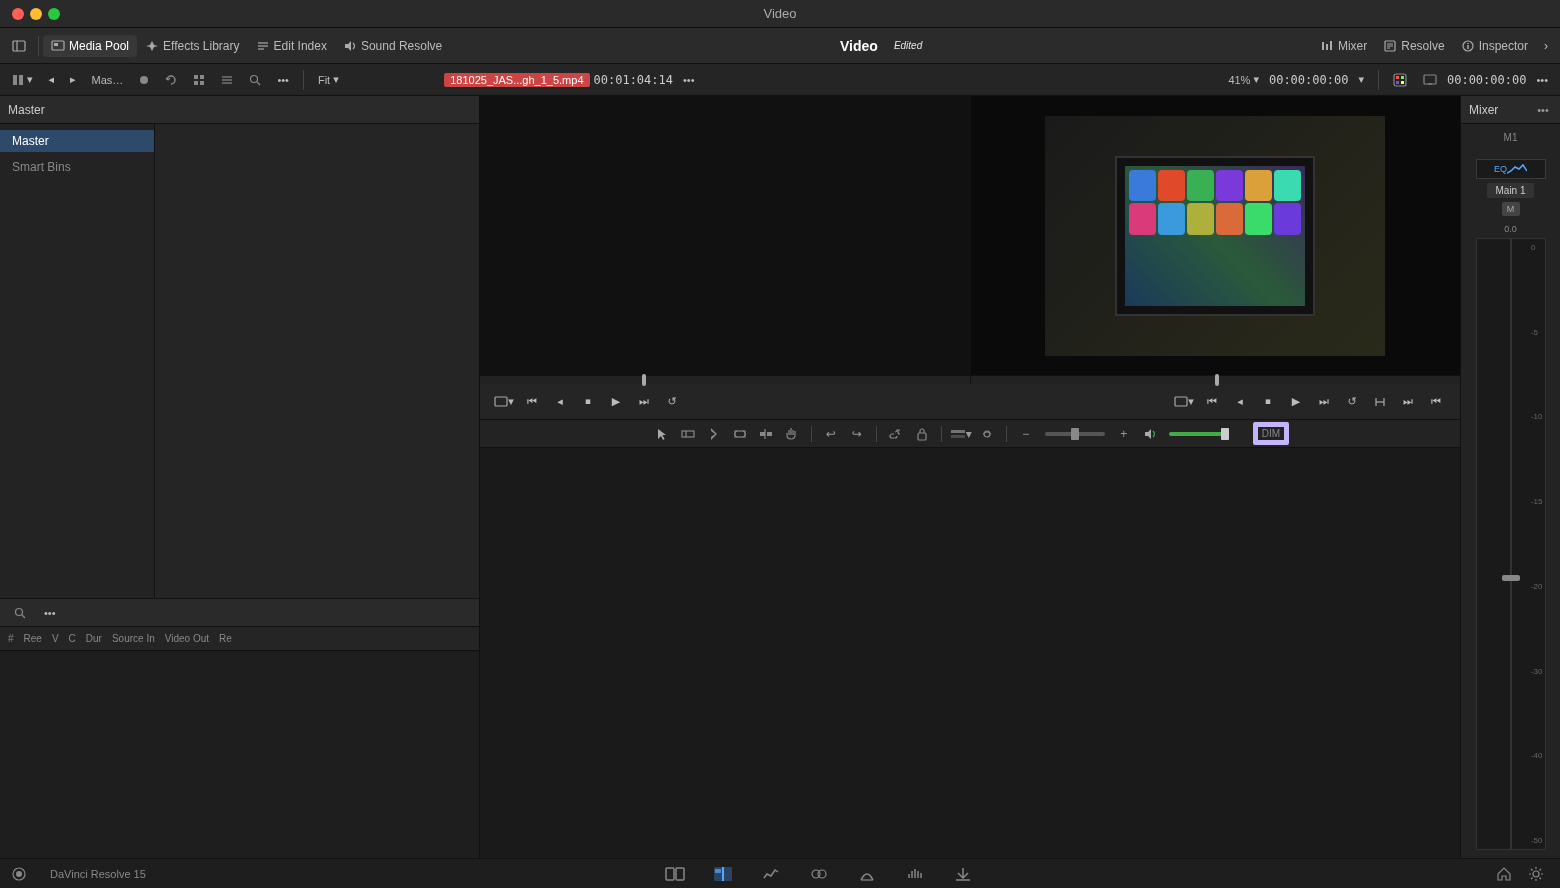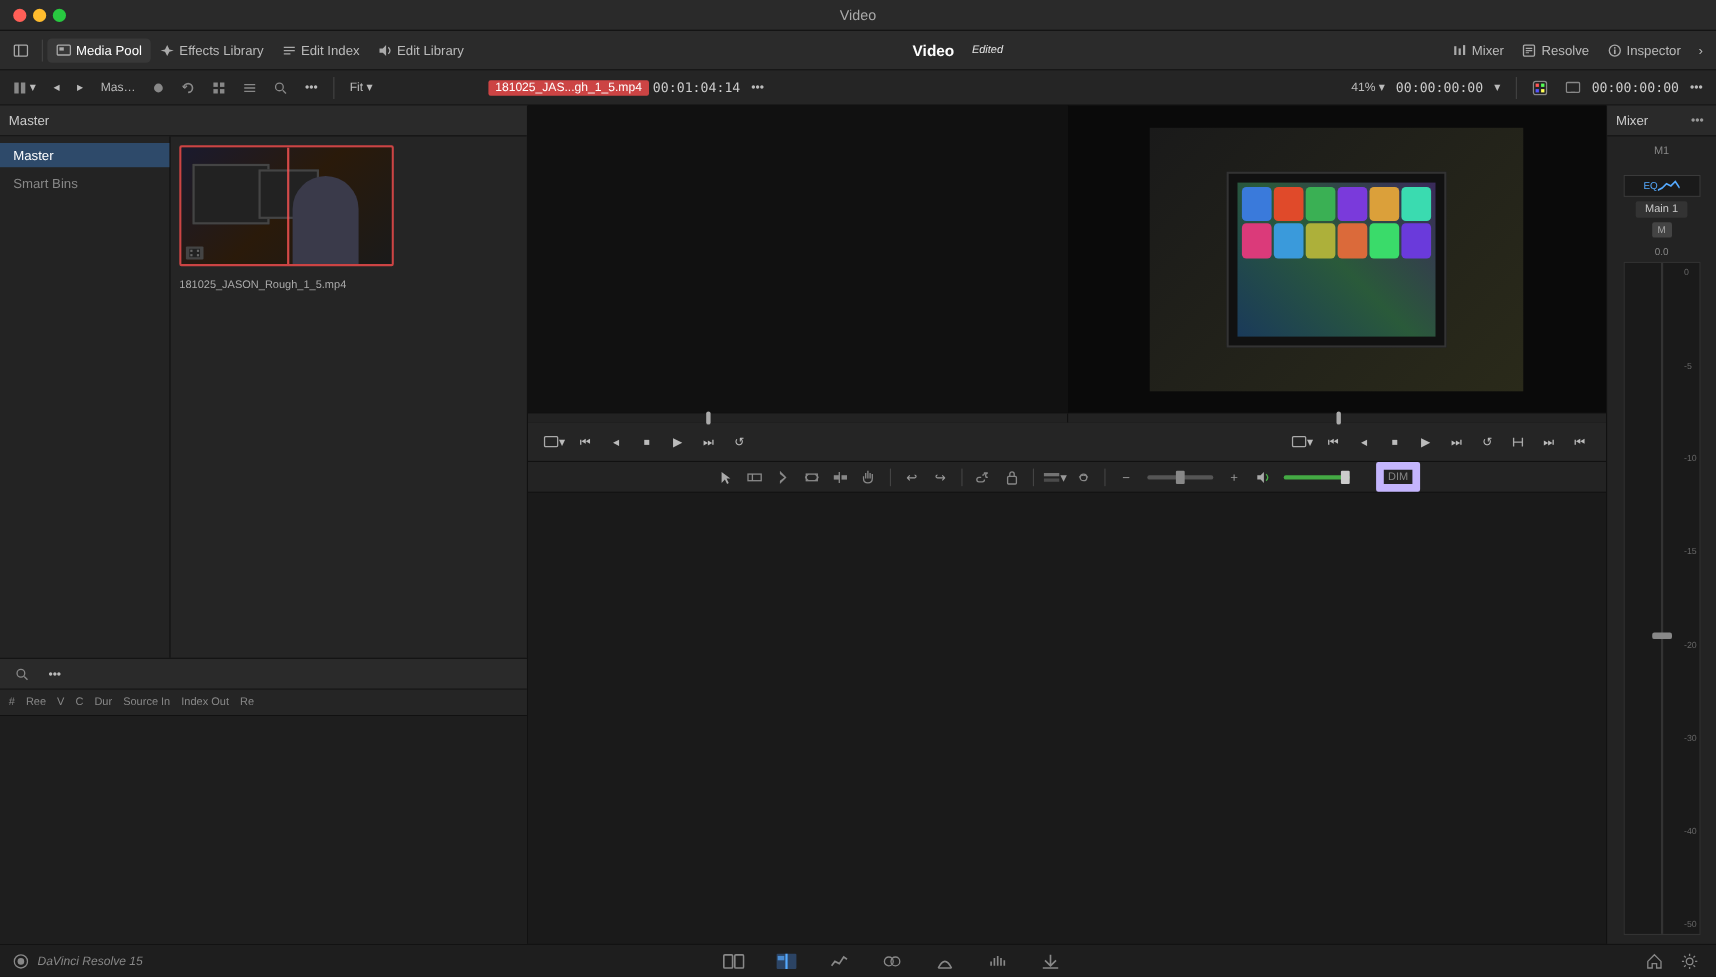--- a/index.html
+++ b/index.html
@@ -601,22 +601,21 @@
       background: #1e1e1e;
       display: flex;
       align-items: center;
       justify-content: space-between;
       padding: 0 12px;
       border-top: 1px solid #111;
     }
     .bottom-left {
       display: flex;
       align-items: center;
-      gap: 8px;
-      font-style: italic;
+      gap: 24px;
     }
     .app-name {
       font-size: 11px;
       color: #888;
     }
     .bottom-center {
       display: flex;
       align-items: center;
       gap: 24px;
     }
@@ -634,21 +633,21 @@
     .bottom-right {
       display: flex;
       align-items: center;
       gap: 8px;
     }
 
     .dim-btn {
       font-size: 10px;
       color: #888;
       padding: 1px 4px;
-      border: 7px solid #c4b5fd;
+      border: 5px solid #c4b5fd;
       border-radius: 2px;
       cursor: pointer;
       margin-left: 16px;
     }
 
     .icon-btn {
       width: 18px;
       height: 18px;
       display: flex;
       align-items: center;
@@ -697,21 +696,21 @@
         <line x1="2" y1="7" x2="12" y2="7" stroke="#aaa" stroke-width="1.2"></line>
         <line x1="2" y1="10" x2="8" y2="10" stroke="#aaa" stroke-width="1.2"></line>
       </svg>
     <span>Edit Index</span>
   </div>
   <div class="toolbar-btn">
     <svg width="14" height="14" viewBox="0 0 14 14">
         <path d="M2 5 L5 5 L8 2 L8 12 L5 9 L2 9 Z" fill="#aaa"></path>
         <path d="M10 4 Q13 7 10 10" fill="none" stroke="#aaa" stroke-width="1.2"></path>
       </svg>
-    <span>Edit Library</span>
+    <span>Sound Resolve</span>
   </div>
 
   <div class="toolbar-center">
     <span class="video-label">Video</span>
     <span class="edited-label">Edited</span>
   </div>
 
   <div class="toolbar-btn">
     <svg width="14" height="14" viewBox="0 0 14 14">
         <rect x="2" y="3" width="2" height="8" fill="#aaa"></rect>
@@ -836,60 +835,40 @@
     <div class="left-panel-header">
       <span class="master-label">Master</span>
     </div>
     <div class="left-panel-content">
 
       <div class="sidebar-tree">
         <div class="tree-item selected">Master</div>
         <div class="smart-bins-label">Smart Bins</div>
       </div>
 
-      <div class="media-grid">
-        <div class="media-thumb">
-          <div class="thumb-inner">
-            <div class="thumb-monitor"></div>
-            <div class="thumb-monitor2"></div>
-            <div class="thumb-person"></div>
-            <div class="thumb-play-line"></div>
-            <div class="film-icon">
-              <svg width="10" height="8" viewBox="0 0 10 8">
-                  <rect x="0" y="0" width="10" height="8" fill="#222"></rect>
-                  <rect x="1" y="1" width="2" height="2" fill="#666"></rect>
-                  <rect x="7" y="1" width="2" height="2" fill="#666"></rect>
-                  <rect x="1" y="5" width="2" height="2" fill="#666"></rect>
-                  <rect x="7" y="5" width="2" height="2" fill="#666"></rect>
-                </svg>
-            </div>
-          </div>
-        </div>
-        <div class="thumb-label">181025_JASON_Rough_1_5.mp4</div>
-      </div>
     </div>
 
     <div class="edit-list">
       <div class="edit-list-header">
         <div class="sec-btn">
           <svg width="12" height="12" viewBox="0 0 12 12">
               <circle cx="5" cy="5" r="3.5" fill="none" stroke="#888" stroke-width="1.2"></circle>
               <line x1="8" y1="8" x2="11" y2="11" stroke="#888" stroke-width="1.2"></line>
             </svg>
         </div>
         <div class="sec-btn">•••</div>
       </div>
       <div class="col-headers">
         <div class="col-header">#</div>
         <div class="col-header">Ree</div>
         <div class="col-header">V</div>
         <div class="col-header">C</div>
         <div class="col-header">Dur</div>
         <div class="col-header">Source In</div>
-        <div class="col-header">Index Out</div>
+        <div class="col-header">Video Out</div>
         <div class="col-header">Re</div>
       </div>
       <div style="flex:1;background:#1e1e1e;"></div>
     </div>
   </div>
 
   <div class="center-panel">
 
     <div class="preview-area">
 

